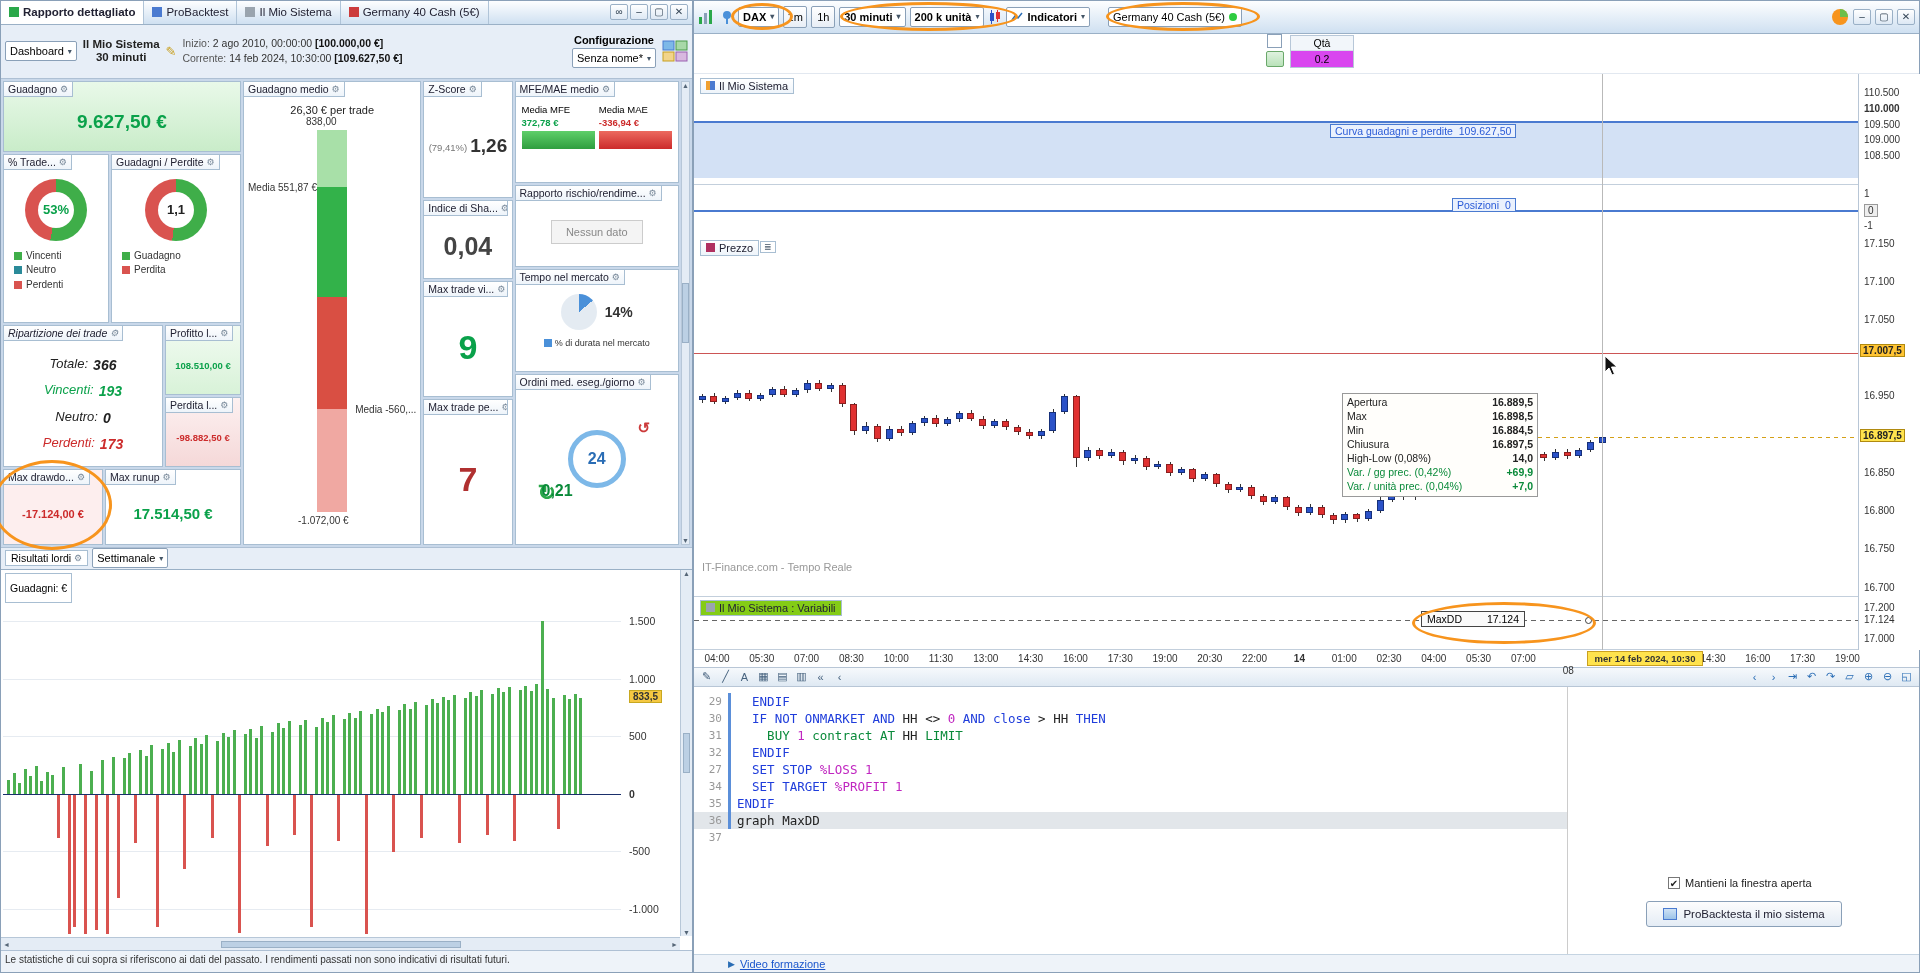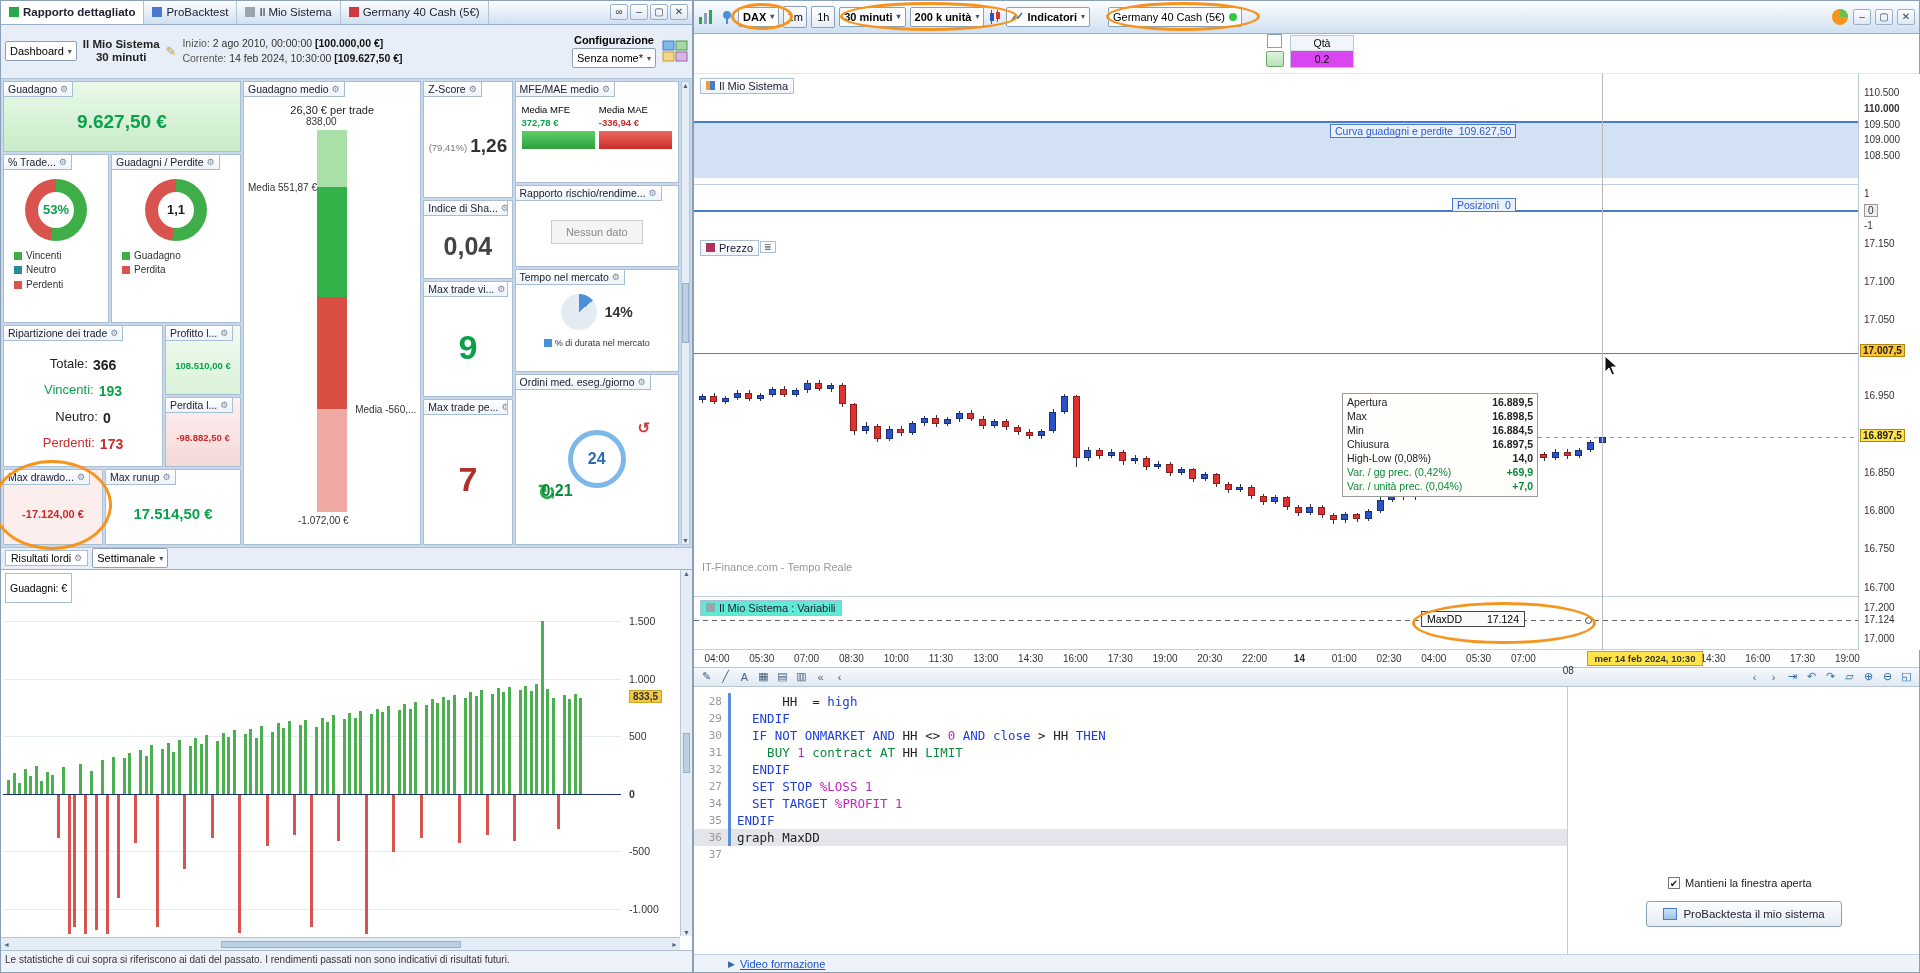--- a/index.html
+++ b/index.html
@@ -39,21 +39,21 @@
   .hrow { display:flex; gap:2px; }
   .guadagno { height:73px; background:linear-gradient(#e9f9e9,#c9ecc9); display:flex; align-items:center; justify-content:center; }
   .guadagno .val { font-size:19px; font-weight:bold; color:#0aa14a; margin-top:12px; }
   .donutcard { height:169px; display:flex; flex-direction:column; align-items:center; padding-top:24px; }
   .donut { width:62px; height:62px; border-radius:50%; position:relative; }
   .donut::after { content:""; position:absolute; inset:13px; background:#fff; border-radius:50%; z-index:1; }
   .donut .ctr { position:absolute; inset:0; display:flex; align-items:center; justify-content:center; font-weight:bold; font-size:13px; z-index:2; }
   .legend { margin-top:8px; font-size:10px; color:#333; align-self:flex-start; padding-left:10px; }
   .legend div { display:flex; align-items:center; gap:4px; line-height:1.45; }
   .lsq { width:8px; height:8px; display:inline-block; }
-  .ripart { height:142px; width:160px; padding:26px 6px 4px 6px; }
+  .ripart { height:142px; width:160px; padding:26px 6px 4px 6px;font-style:italic; }
   .ripart .rrow { display:flex; justify-content:center; gap:5px; font-size:13px; line-height:1.9; }
   .ripart .rrow b { font-size:14px; }
   .pstack { width:76px; display:flex; flex-direction:column; gap:2px; height:142px; }
   .profitto { flex:1; background:linear-gradient(#f2fbf2,#d8f2d8); display:flex; align-items:center; justify-content:center; }
   .profitto .val { font-size:9.5px; font-weight:bold; color:#0aa14a; margin-top:12px; }
   .perdita { flex:1; background:linear-gradient(#fdf1f1,#f5d8d8); display:flex; align-items:center; justify-content:center; }
   .perdita .val { font-size:9.5px; font-weight:bold; color:#cc2b2b; margin-top:12px; }
   .maxdd { width:100px; height:76px; background:#fdeeee; display:flex; align-items:center; justify-content:center; }
   .maxdd .val { font-size:11px; font-weight:bold; color:#cc2b2b; margin-top:14px; }
   .maxrunup { width:136px; height:76px; display:flex; align-items:center; justify-content:center; }
@@ -122,21 +122,21 @@
   .calcicon { position:absolute; left:572px; top:17px; width:18px; height:16px; background:linear-gradient(#dff2df,#b9e2b9); border:1px solid #6aa86a; border-radius:2px; }
   .sheeticon { position:absolute; left:573px; top:0px; width:15px; height:14px; background:#fff; border:1px solid #8aa0b8; }
 
   
   .rchart { height:594px; position:relative; background:#fff; }
   .panel { position:absolute; left:0; width:1227px; border-bottom:1px solid #c3cfdc; }
   .ptag { position:absolute; border:1px solid #a8bed2; background:linear-gradient(#ffffff,#eef4fa); font-size:11px; color:#223; padding:1px 5px; display:flex; align-items:center; gap:4px; z-index:6; }
   .tagsq { width:9px; height:9px; background:linear-gradient(90deg,#f0a030 50%,#4a7ad0 50%); display:inline-block; }
   .tagsq.price { background:#b03060; }
   .tagsq.gray { background:#9aa4ae; }
-  .ptag.grayed { background:#5eead4; }
+  .ptag.grayed { background:#84cc16; }
   .listbtn { position:absolute; border:1px solid #a8bed2; background:#fff; font-size:9px; padding:0 3px; z-index:6; color:#456; }
   .scale-col { position:absolute; left:1164px; top:0; width:63px; height:576px; border-left:1px solid #b8c6d6; background:#fff; z-index:5; }
   .stick { position:absolute; left:5px; font-size:10px; color:#333; white-space:nowrap; }
   .sbadge { position:absolute; left:1px; font-size:10px; font-weight:bold; color:#222; border:1px solid #b08a10; padding:0 2px; white-space:nowrap; z-index:6; }
   .hline { position:absolute; left:0; width:1164px; z-index:1; }
   .band { position:absolute; left:0; width:1164px; background:rgba(130,170,225,0.35); border-top:2px solid #4a7ad0; }
   .bluelabel { position:absolute; border:1px solid #4a7ad0; background:#eaf1fd; color:#2a5bd7; font-size:10.5px; padding:0 4px; white-space:nowrap; z-index:6; }
   .crosshair { position:absolute; left:908px; top:0; height:576px; width:1px; background:#b9b9b9; z-index:4; }
   .candle-wick { position:absolute; width:1px; background:#333; z-index:2; }
   .candle-body { position:absolute; width:7px; border:1px solid; z-index:2; }
@@ -980,24 +980,20 @@
         <span class="cti blue">▱</span>
         <span class="cti blue">⊕</span>
         <span class="cti blue">⊖</span>
         <span class="cti blue">◱</span>
       </span>
   </div>
 
   <div class="code-area">
     <div class="code-main" id="code-main">
         <div class="cl">
-          <span class="ln">28</span>
-          <span class="lc"><span class="tok-pl">      HH  = </span><span class="tok-kw">high</span></span>
-        </div>
-        <div class="cl">
           <span class="ln">29</span>
           <span class="lc"><span class="tok-pl">  </span><span class="tok-kw">ENDIF</span></span>
         </div>
         <div class="cl">
           <span class="ln">30</span>
           <span class="lc"><span class="tok-pl">  </span><span class="tok-kw">IF NOT ONMARKET AND </span><span class="tok-pl">HH </span><span class="tok-pl">&lt;&gt; </span><span class="tok-num">0 </span><span class="tok-kw">AND </span><span class="tok-kw">close </span><span class="tok-pl">&gt; </span><span class="tok-pl">HH </span><span class="tok-kw">THEN</span></span>
         </div>
         <div class="cl">
           <span class="ln">31</span>
           <span class="lc"><span class="tok-pl">    </span><span class="tok-trade">BUY </span><span class="tok-num">1 </span><span class="tok-trade">contract </span><span class="tok-trade">AT </span><span class="tok-pl">HH </span><span class="tok-trade">LIMIT</span></span>

